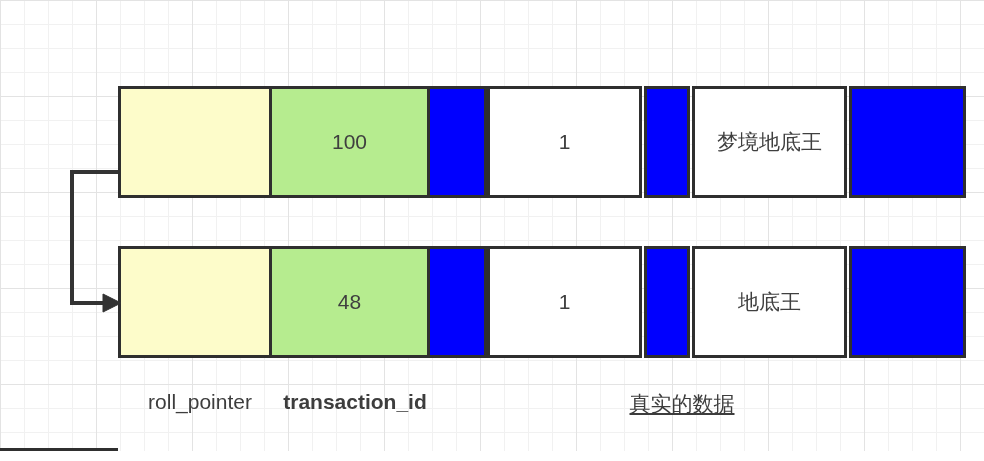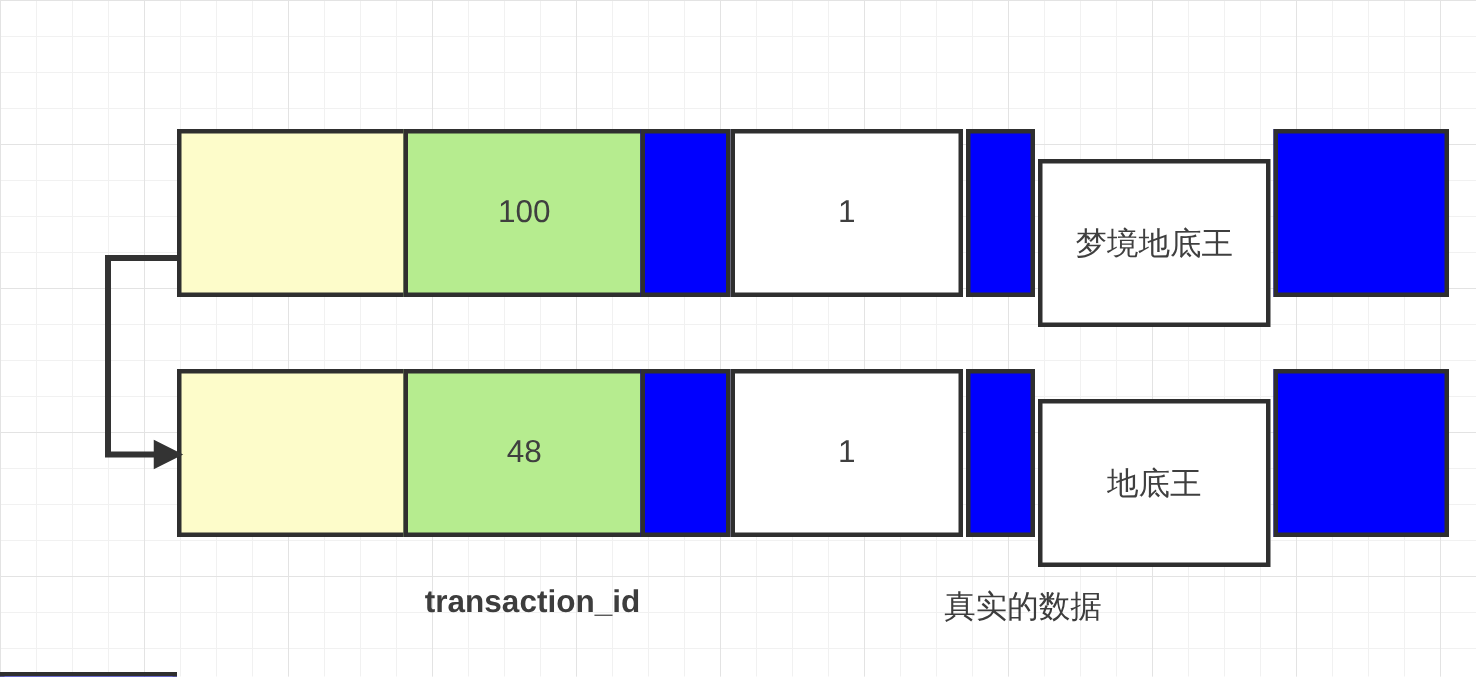--- a/index.html
+++ b/index.html
@@ -11,50 +11,49 @@
     position:relative;
     width:984px;height:451px;
     overflow:hidden;
     background-color:#ffffff;
     background-image:
       linear-gradient(#e3e3e3 1px, transparent 1px),
       linear-gradient(90deg,#e3e3e3 1px, transparent 1px),
       linear-gradient(#f1f1f1 1px, transparent 1px),
       linear-gradient(90deg,#f1f1f1 1px, transparent 1px);
     background-size:96px 96px,96px 96px,24px 24px,24px 24px;
-    text-align:right;
   }
   .cell{
     position:absolute;
     box-sizing:border-box;
     border:3px solid #2f2f2f;
     display:flex;align-items:center;justify-content:center;
     font-size:21px;color:#3f3f3f;
     height:112px;
   }
   .row0 .cell{top:86px;}
   .row1 .cell{top:246px;}
   .c-yellow{background:#fdfcca;left:118px;width:154px;}
   .c-green{background:#b6ec8f;left:269px;width:161px;}
   .c-blue1{background:#0000ff;left:427px;width:60px;}
   .c-white1{background:#ffffff;left:487px;width:155px;}
   .c-blue2{background:#0000ff;left:644px;width:46px;}
-  .c-white2{background:#ffffff;left:692px;width:155px;margin-top:20px;}
+  .c-white2{background:#ffffff;left:692px;width:155px;}
   .c-blue3{background:#0000ff;left:849px;width:117px;}
   .arrow-svg{position:absolute;left:0;top:0;pointer-events:none;}
   .field-label{
     position:absolute;
     top:390px;
     font-size:21px;color:#3d3d3d;
     transform:translateX(-50%);
     white-space:nowrap;
   }
   .lbl-roll{left:200px;}
   .lbl-trx{left:355px;font-weight:bold;}
-  .lbl-data{left:682px;}
+  .lbl-data{left:682px;text-decoration:underline;}
   .partial-bar{
     position:absolute;
     box-sizing:border-box;
     left:0;top:448px;
     width:118px;height:20px;
     background:#0000ff;
     border:3px solid #2f2f2f;
   }
 </style>
 </head>
@@ -92,18 +91,19 @@
       <span>地底王</span>
     </div>
     <div class="cell c-blue3"></div>
   </div>
 
   <svg class="arrow-svg" width="984" height="461">
     <path d="M118,172 L72,172 L72,303 L104,303" fill="none" stroke="#333333" stroke-width="4"></path>
     <polygon points="103,294 121,303 103,312" fill="#333333" stroke="#333333"></polygon>
   </svg>
 
+  <div class="field-label lbl-roll">roll_pointer</div>
   <div class="field-label lbl-trx">transaction_id</div>
   <div class="field-label lbl-data">真实的数据</div>
 
   <div class="partial-bar"></div>
 
 </div>
 
 </body></html>

